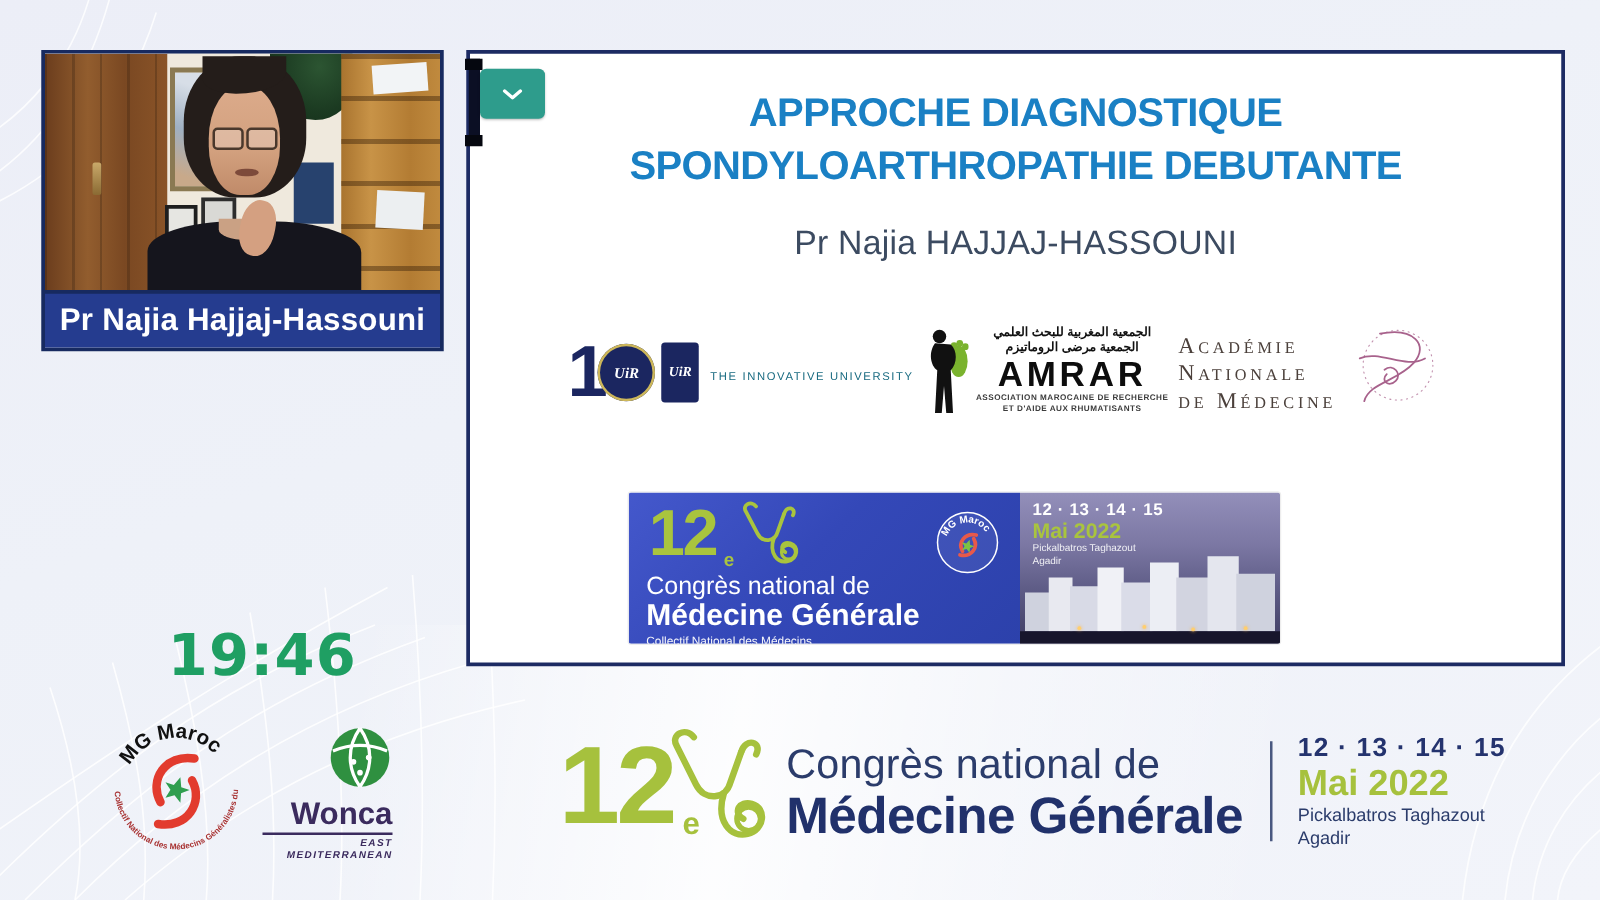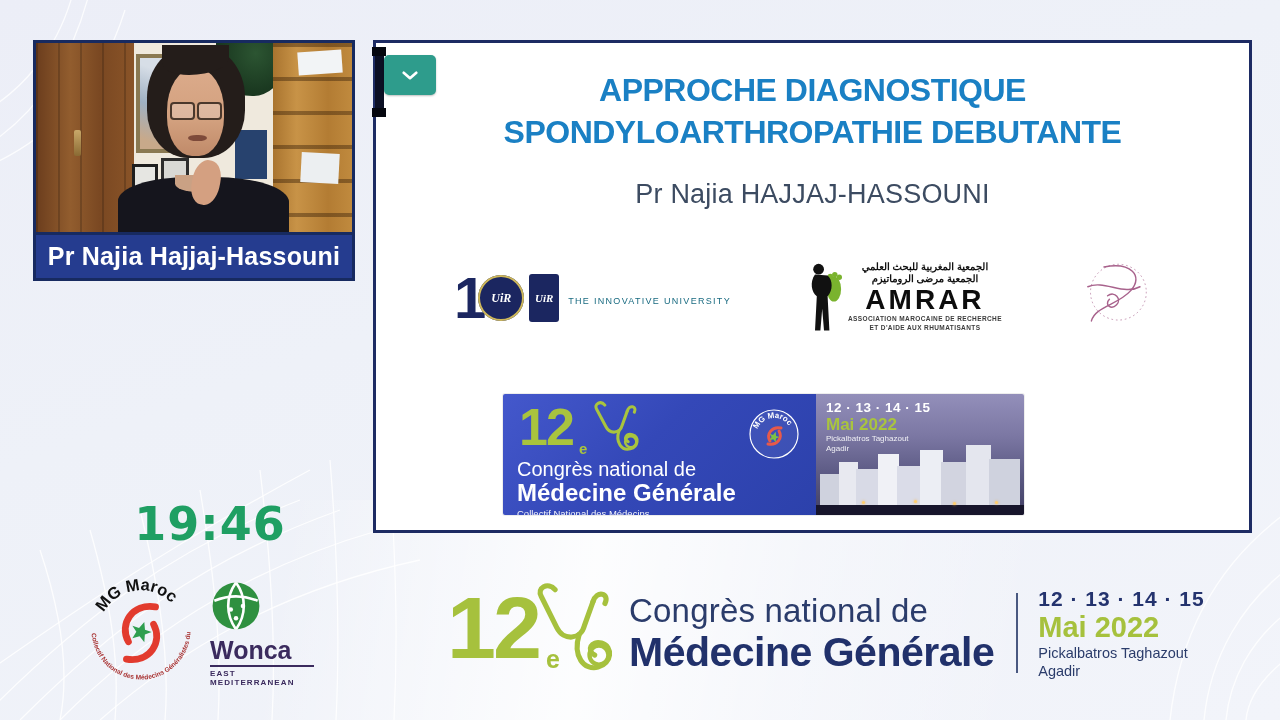--- a/index.html
+++ b/index.html
@@ -93,23 +93,23 @@
   .sb-city .bld { position:absolute; bottom:13%; }
   .sb-shore { position:absolute; left:0; bottom:0; width:100%; height:13%; background:#17152b; }
   .sb-light { position:absolute; width:3px; height:3px; border-radius:50%; background:#ffcf6e; box-shadow:0 0 3px #ffb84d; }
 
   
   .timer { position:absolute; left:103px; top:477px; width:214px; text-align:center;
     font-family:"DejaVu Sans",sans-serif; font-size:46px; font-weight:800; color:#1f9f63; letter-spacing:1px;margin-top:20px; }
 
   
   .mg-logo { position:absolute; left:78px; top:570px; }
-  .wonca { position:absolute; left:210px; top:580px; width:104px; text-align:left; }
+  .wonca { position:absolute; left:210px; top:580px; width:104px; text-align:right; }
   .wonca-name { font-size:25px; font-weight:800; color:#3b2b5e; line-height:26px; margin-top:1px; }
-  .wonca-region { font-size:8px; font-weight:bold; color:#3b2b5e; letter-spacing:1.1px; border-top:2px solid #3b2b5e; margin-top:2px; padding-top:2px; }
+  .wonca-region { font-size:8px; font-weight:bold; color:#3b2b5e; letter-spacing:1.1px; border-top:2px solid #3b2b5e; margin-top:2px; padding-top:2px;font-style:italic; }
 
   
   .footer { position:absolute; left:447px; top:576px; height:114px; display:flex; align-items:center; }
   .f-ed-wrap { position:relative; width:168px; height:112px; }
   .f-12 { position:absolute; left:0; top:2px; font-size:88px; font-weight:800; color:#a6c13d; line-height:98px; letter-spacing:-3px; }
   .f-e { position:absolute; left:99px; top:68px; font-size:25px; font-weight:800; color:#a6c13d; }
   .f-steth { position:absolute; left:84px; top:-2px; }
   .f-title { margin-left:14px; }
   .f-title .t1 { font-size:33px; color:#2b3c6b; font-weight:500; line-height:38px; letter-spacing:.2px; }
   .f-title .t2 { font-size:41px; color:#21316b; font-weight:800; line-height:45px; letter-spacing:-0.5px; }
@@ -229,20 +229,25 @@
         <div class="amrar-text">
           <div class="amrar-arabic">الجمعية المغربية للبحث العلمي</div>
           <div class="amrar-arabic">الجمعية مرضى الروماتيزم</div>
           <div class="amrar-acronym">AMRAR</div>
           <div class="amrar-sub">ASSOCIATION MAROCAINE DE RECHERCHE</div>
           <div class="amrar-sub">ET D'AIDE AUX RHUMATISANTS</div>
         </div>
       </div>
 
       <div class="academie">
+        <div class="academie-text">
+          <div>Académie</div>
+          <div>Nationale</div>
+          <div>de Médecine</div>
+        </div>
         <svg width="72" height="78" viewBox="0 0 80 85">
           <g fill="none" stroke="#a8628c" stroke-width="1.6" stroke-linecap="round">
             <path d="M30 8 C60 2 74 18 60 34 C46 50 20 52 16 68"></path>
             <path d="M12 30 C30 22 52 40 70 30"></path>
             <path d="M34 40 C42 34 50 44 44 50 C38 56 30 50 36 44"></path>
             <circle cx="46" cy="36" r="31" stroke-width="1" stroke-dasharray="1 4" stroke-opacity="0.7"></circle>
           </g>
         </svg>
       </div>
     </div>

